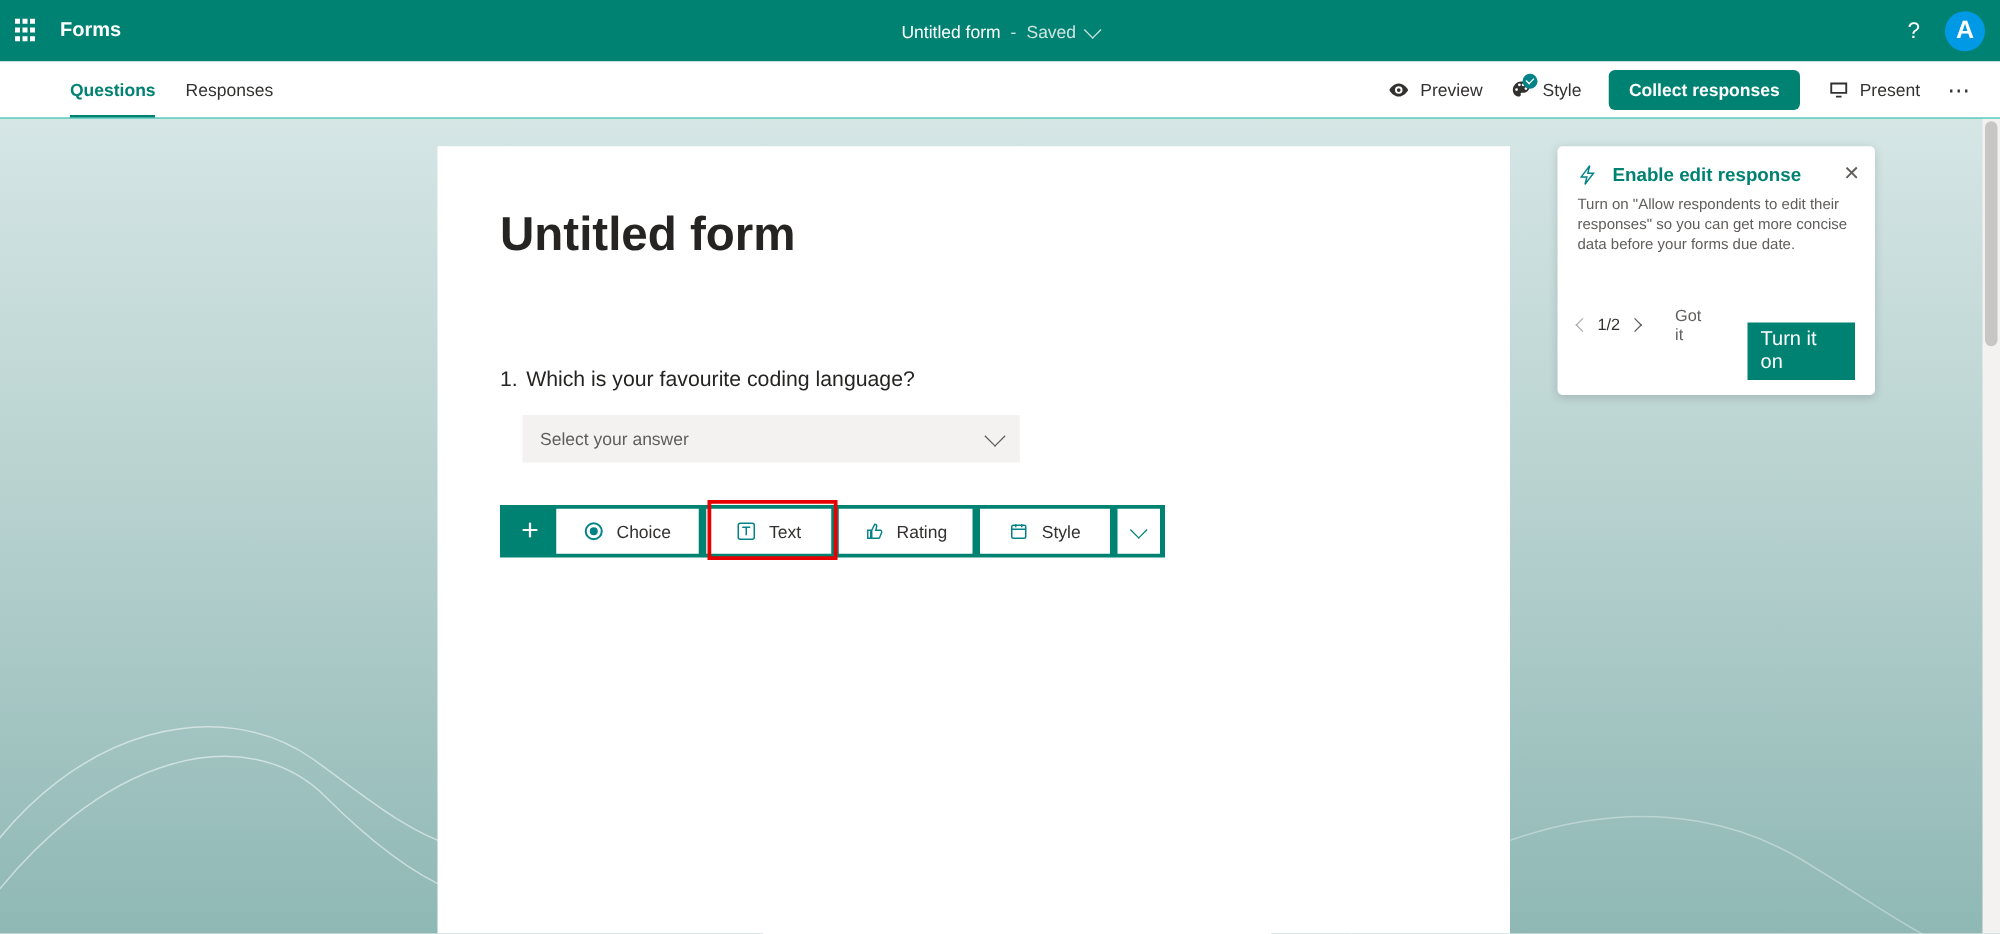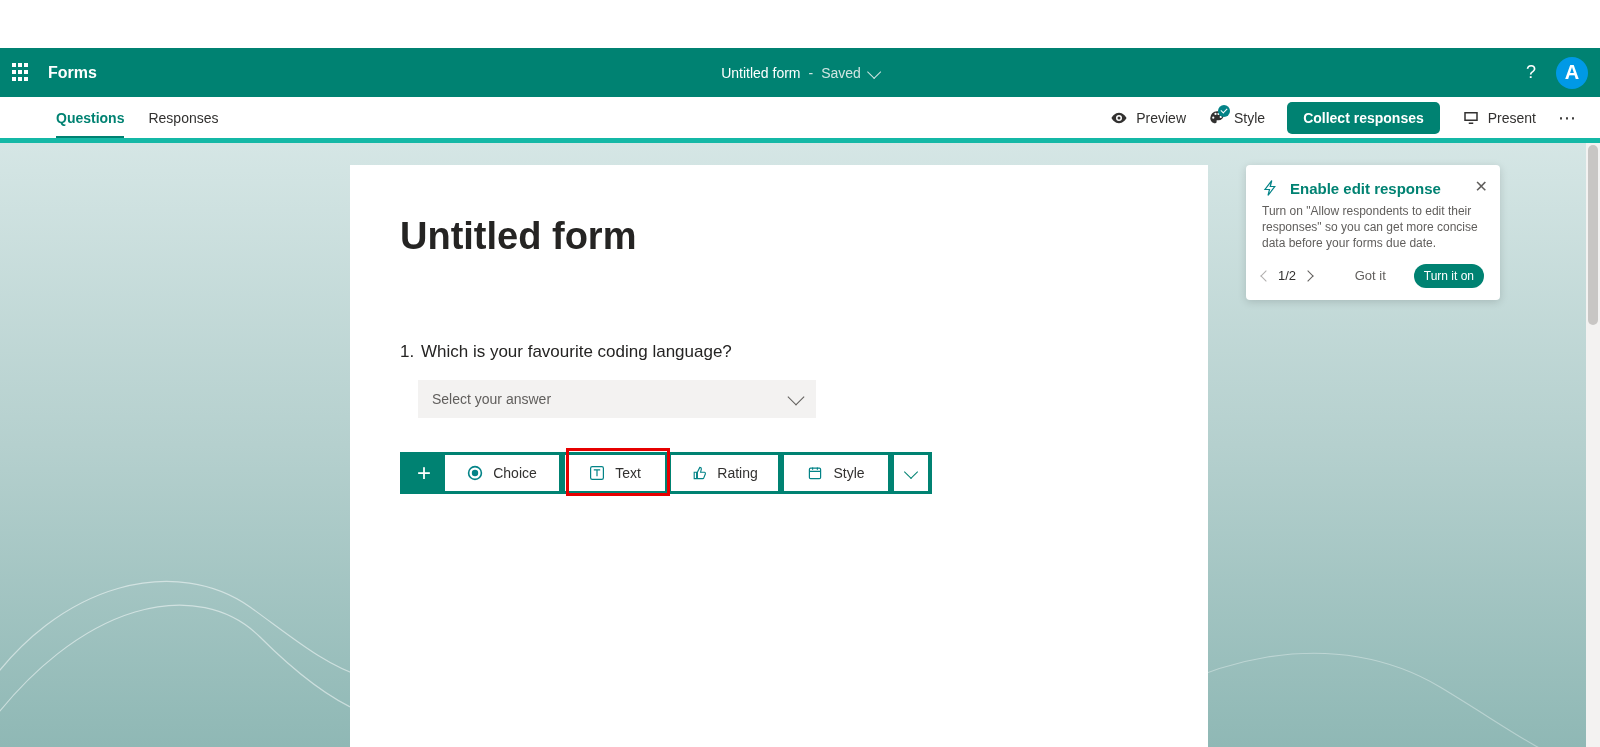--- a/index.html
+++ b/index.html
@@ -11,35 +11,35 @@
     --panel-bg:#ffffff;
     --canvas-top:#cde0df;
     --canvas-bot:#8fb8b5;
     --dropdown-bg:#f3f2f1;
   }
   *{box-sizing:border-box;font-family:"Segoe UI",Arial,sans-serif;}
   html,body{margin:0;padding:0;width:1600px;height:747px;overflow:hidden;}
   body{display:flex;flex-direction:column;}
 
   
-  .top-bar{height:49px;background:var(--teal);color:#fff;display:flex;align-items:center;padding:0 12px;position:relative;margin-top:48px;}
+  .top-bar{height:49px;background:var(--teal);color:#fff;display:flex;align-items:center;padding:0 12px;position:relative;}
   .waffle{width:20px;height:20px;display:inline-flex;flex-wrap:wrap;gap:2px;margin-right:16px;cursor:pointer;}
   .waffle span{width:4px;height:4px;background:#fff;}
   .app-name{font-weight:600;font-size:16px;color:#fff;}
   .title-center{position:absolute;left:50%;transform:translateX(-50%);display:flex;align-items:center;gap:8px;font-size:14px;}
   .title-center .form-title{color:#fff;}
   .title-center .sep{color:#cfe5e2;}
   .title-center .saved{color:#cfe5e2;cursor:pointer;}
   .chev-down-sm{width:10px;height:10px;border-right:1.5px solid #cfe5e2;border-bottom:1.5px solid #cfe5e2;transform:rotate(45deg);display:inline-block;margin-bottom:2px;}
   .top-right{margin-left:auto;display:flex;align-items:center;gap:20px;}
   .help{font-size:18px;color:#fff;cursor:pointer;}
   .avatar{width:32px;height:32px;border-radius:50%;background:#0099e6;display:flex;align-items:center;justify-content:center;font-size:20px;font-weight:700;color:#fff;font-family:Georgia,serif;}
 
   
-  .cmd-bar{height:46px;background:#fff;border-bottom:5px solid #14b8a6;display:flex;padding:0 0 0 56px;}
+  .cmd-bar{height:46px;background:#fff;border-bottom:1px solid #14b8a6;display:flex;padding:0 0 0 56px;}
   .tabs{display:flex;gap:24px;height:100%;align-items:center;}
   .tab{font-size:14px;color:#323130;cursor:pointer;height:100%;display:flex;align-items:center;position:relative;}
   .tab.active{color:var(--teal);font-weight:600;}
   .tab.active::after{content:"";position:absolute;bottom:0;left:0;right:0;height:2px;background:var(--teal);}
   .cmd-right{margin-left:auto;display:flex;align-items:center;gap:22px;padding-right:22px;}
   .cmd-btn{display:flex;align-items:center;gap:8px;font-size:14px;color:#323130;cursor:pointer;}
   .cmd-btn svg{width:18px;height:18px;}
   .style-wrap{position:relative;}
   .style-badge{position:absolute;top:-4px;left:10px;width:12px;height:12px;border-radius:50%;background:#038387;}
   .style-badge::after{content:"";position:absolute;top:2px;left:3.5px;width:3px;height:5px;border:solid #fff;border-width:0 1.5px 1.5px 0;transform:rotate(45deg);}
@@ -80,21 +80,21 @@
   .tip{position:absolute;right:100px;top:22px;width:254px;background:#fff;border-radius:4px;box-shadow:0 2px 8px rgba(0,0,0,0.15);padding:14px 16px 12px 16px;}
   .tip-head{display:flex;align-items:center;gap:10px;color:var(--teal);font-weight:600;font-size:15px;margin-bottom:6px;}
   .tip-close{position:absolute;top:12px;right:12px;cursor:pointer;color:#605e5c;font-size:16px;}
   .tip-body{font-size:12px;color:#605e5c;line-height:1.35;margin-bottom:12px;}
   .tip-foot{display:flex;align-items:center;gap:28px;}
   .pager{display:flex;align-items:center;gap:8px;font-size:13px;color:#323130;}
   .pager .arrow{width:8px;height:8px;border-right:1.5px solid #b0aead;border-bottom:1.5px solid #b0aead;cursor:pointer;}
   .pager .arrow.left{transform:rotate(135deg);}
   .pager .arrow.right{transform:rotate(-45deg);border-color:#605e5c;}
   .gotit{margin-left:auto;font-size:13px;color:#605e5c;cursor:pointer;}
-  .turnon{background:var(--teal);color:#fff;font-size:12px;padding:5px 10px;border-radius:12px;cursor:pointer;}
+  .turnon{background:var(--teal);color:#fff;font-size:16px;padding:5px 10px;border-radius:0;cursor:pointer;margin-top:42px;}
 </style>
 </head>
 <body>
 
 <div class="top-bar">
   <div class="waffle">
     <span></span>
       <span></span>
       <span></span>
       <span></span>

